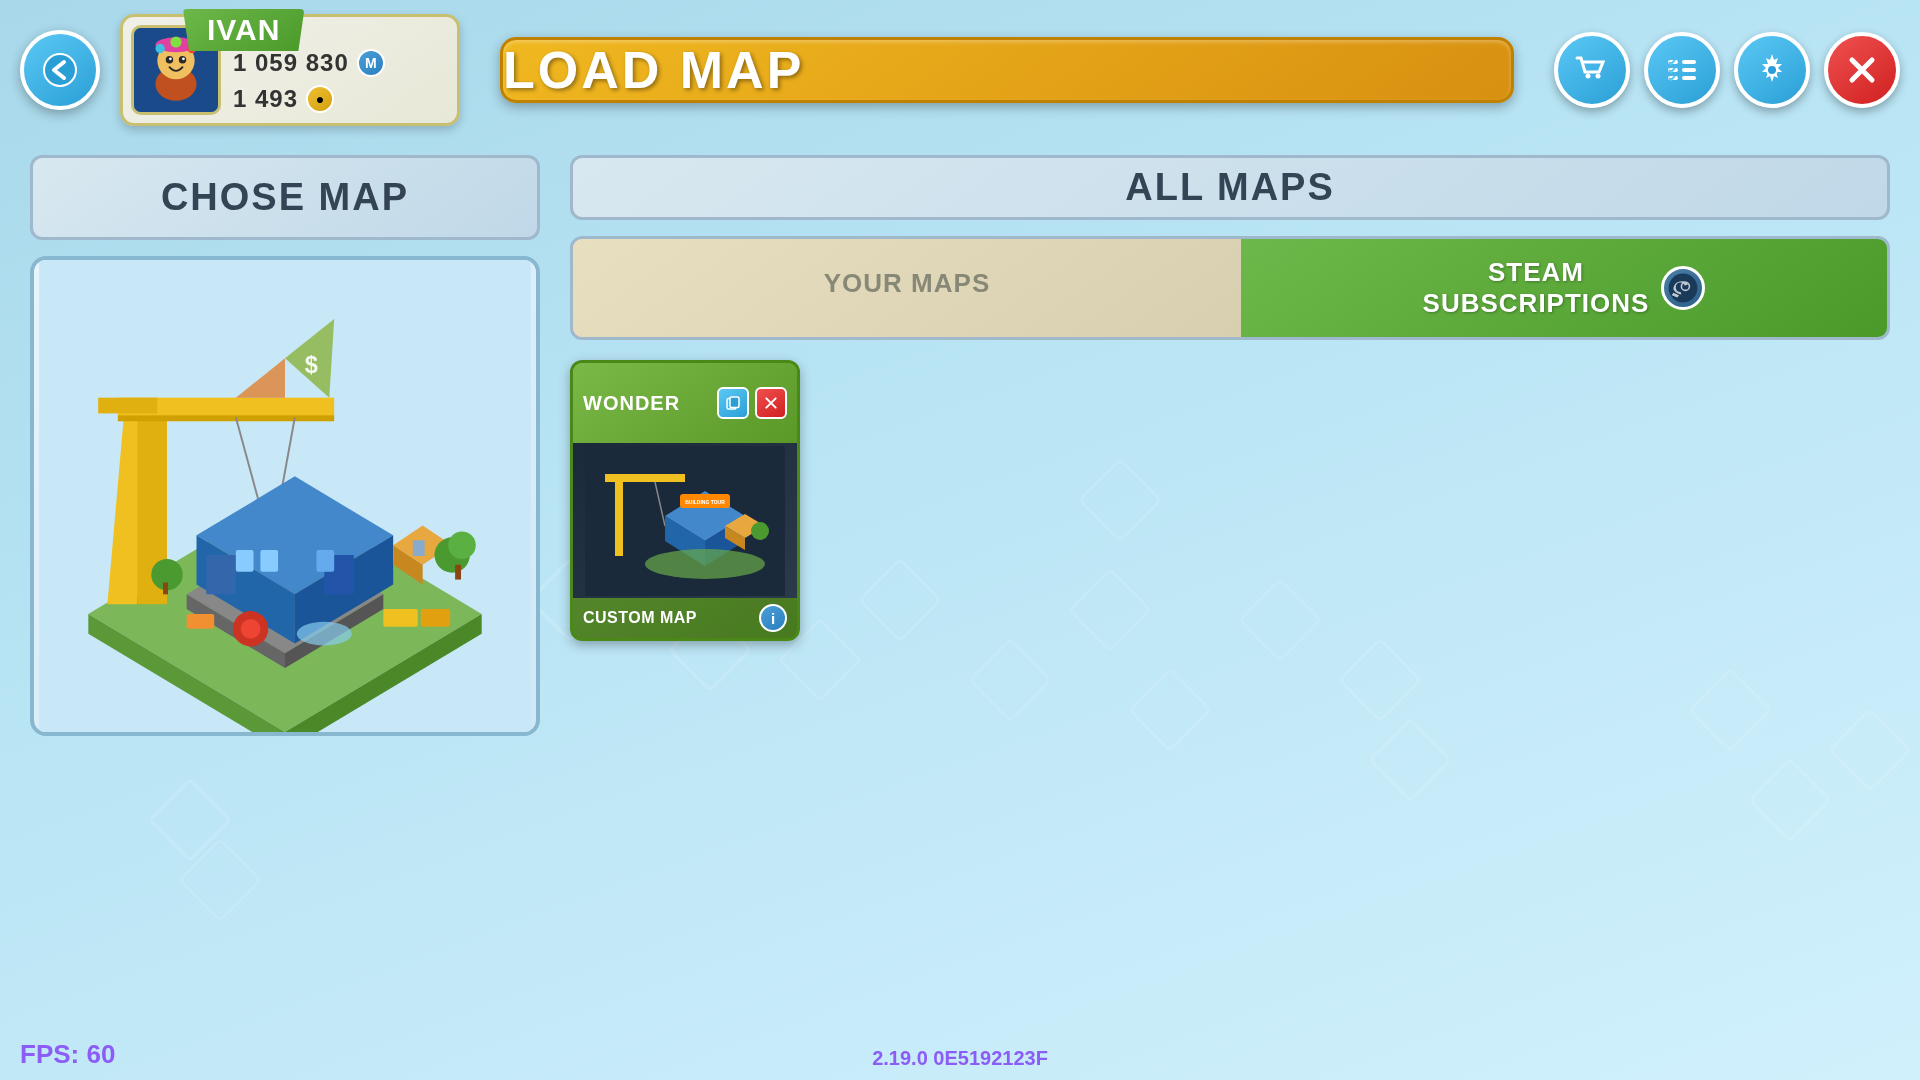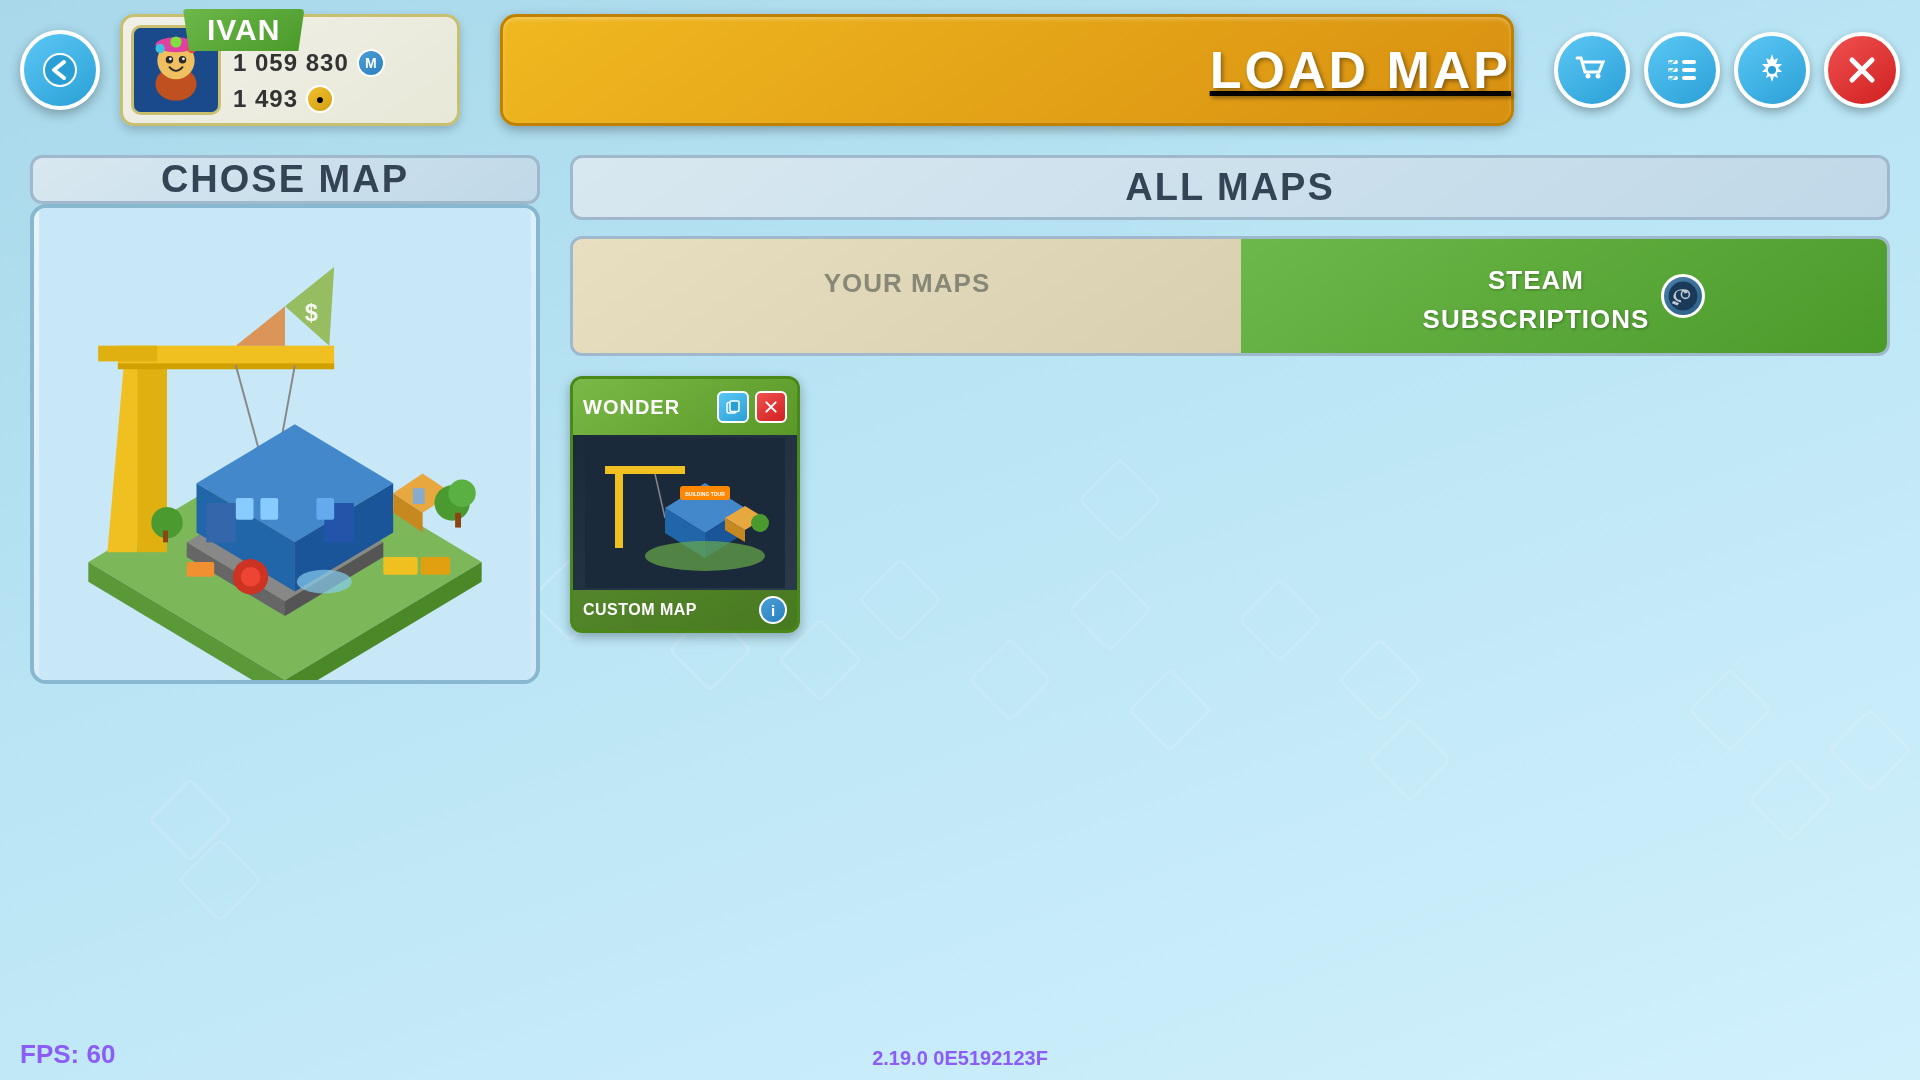--- a/index.html
+++ b/index.html
@@ -105,26 +105,25 @@
       display: flex; align-items: center; justify-content: center;
       font-size: 14px;
     }
 
     .title-banner {
       flex: 1;
       background: linear-gradient(145deg, #f0b820, #d89010);
       border-radius: 16px;
       display: flex;
       align-items: center;
-      justify-content: flex-end;
-      height: 112px;
+      justify-content: flex-start;
+      height: 66px;
       margin: 0 20px;
       box-shadow: 0 4px 12px rgba(0,0,0,0.3), inset 0 2px 4px rgba(255,255,255,0.3);
       border: 3px solid #c08000;
-      text-decoration: underline;
     }
     .title-text {
       font-size: 52px;
       font-weight: 900;
       color: white;
       letter-spacing: 3px;
       text-shadow: 2px 2px 4px rgba(0,0,0,0.4);
     }
 
     .header-icons {
@@ -159,21 +158,23 @@
       position: absolute;
       top: 0;
       left: 0;
       width: 510px;
       bottom: 0;
     }
     .panel-header {
       background: linear-gradient(145deg, #d8e8f0, #c0d8e8);
       border: 3px solid #a0b8cc;
       border-radius: 12px;
+      padding: 18px;
       text-align: center;
+      margin-bottom: 16px;
     }
     .panel-header-text {
       font-size: 38px;
       font-weight: 900;
       color: #334455;
       letter-spacing: 2px;
     }
     .map-preview {
       background: linear-gradient(145deg, #e8f4fc, #d0e8f8);
       border: 4px solid #88b8d0;
@@ -240,21 +241,20 @@
       align-items: center;
       justify-content: center;
       gap: 12px;
     }
     .tab-label-active {
       font-size: 26px;
       font-weight: 900;
       color: white;
       letter-spacing: 1px;
       text-shadow: 1px 1px 3px rgba(0,0,0,0.3);
-      margin-top: 8px;
     }
     .steam-icon {
       width: 44px; height: 44px;
       border-radius: 50%;
       background: linear-gradient(145deg, #4a7fa8, #2a5f88);
       border: 3px solid #fff;
       display: flex; align-items: center; justify-content: center;
     }
 
     
@@ -271,21 +271,21 @@
       background: linear-gradient(145deg, #7ab848, #5a9828);
       border: 3px solid #4a8818;
       border-radius: 12px;
       overflow: hidden;
       box-shadow: 0 4px 12px rgba(0,0,0,0.3);
     }
     .wonder-card-header {
       display: flex;
       align-items: center;
       justify-content: space-between;
-      padding: 12px 10px;
+      padding: 24px 10px;
       background: linear-gradient(145deg, #7ab848, #5a9828);
     }
     .wonder-label {
       font-size: 20px;
       font-weight: 900;
       color: white;
       letter-spacing: 1px;
     }
     .wonder-header-icons { display: flex; gap: 6px; }
     .wonder-copy-btn {

